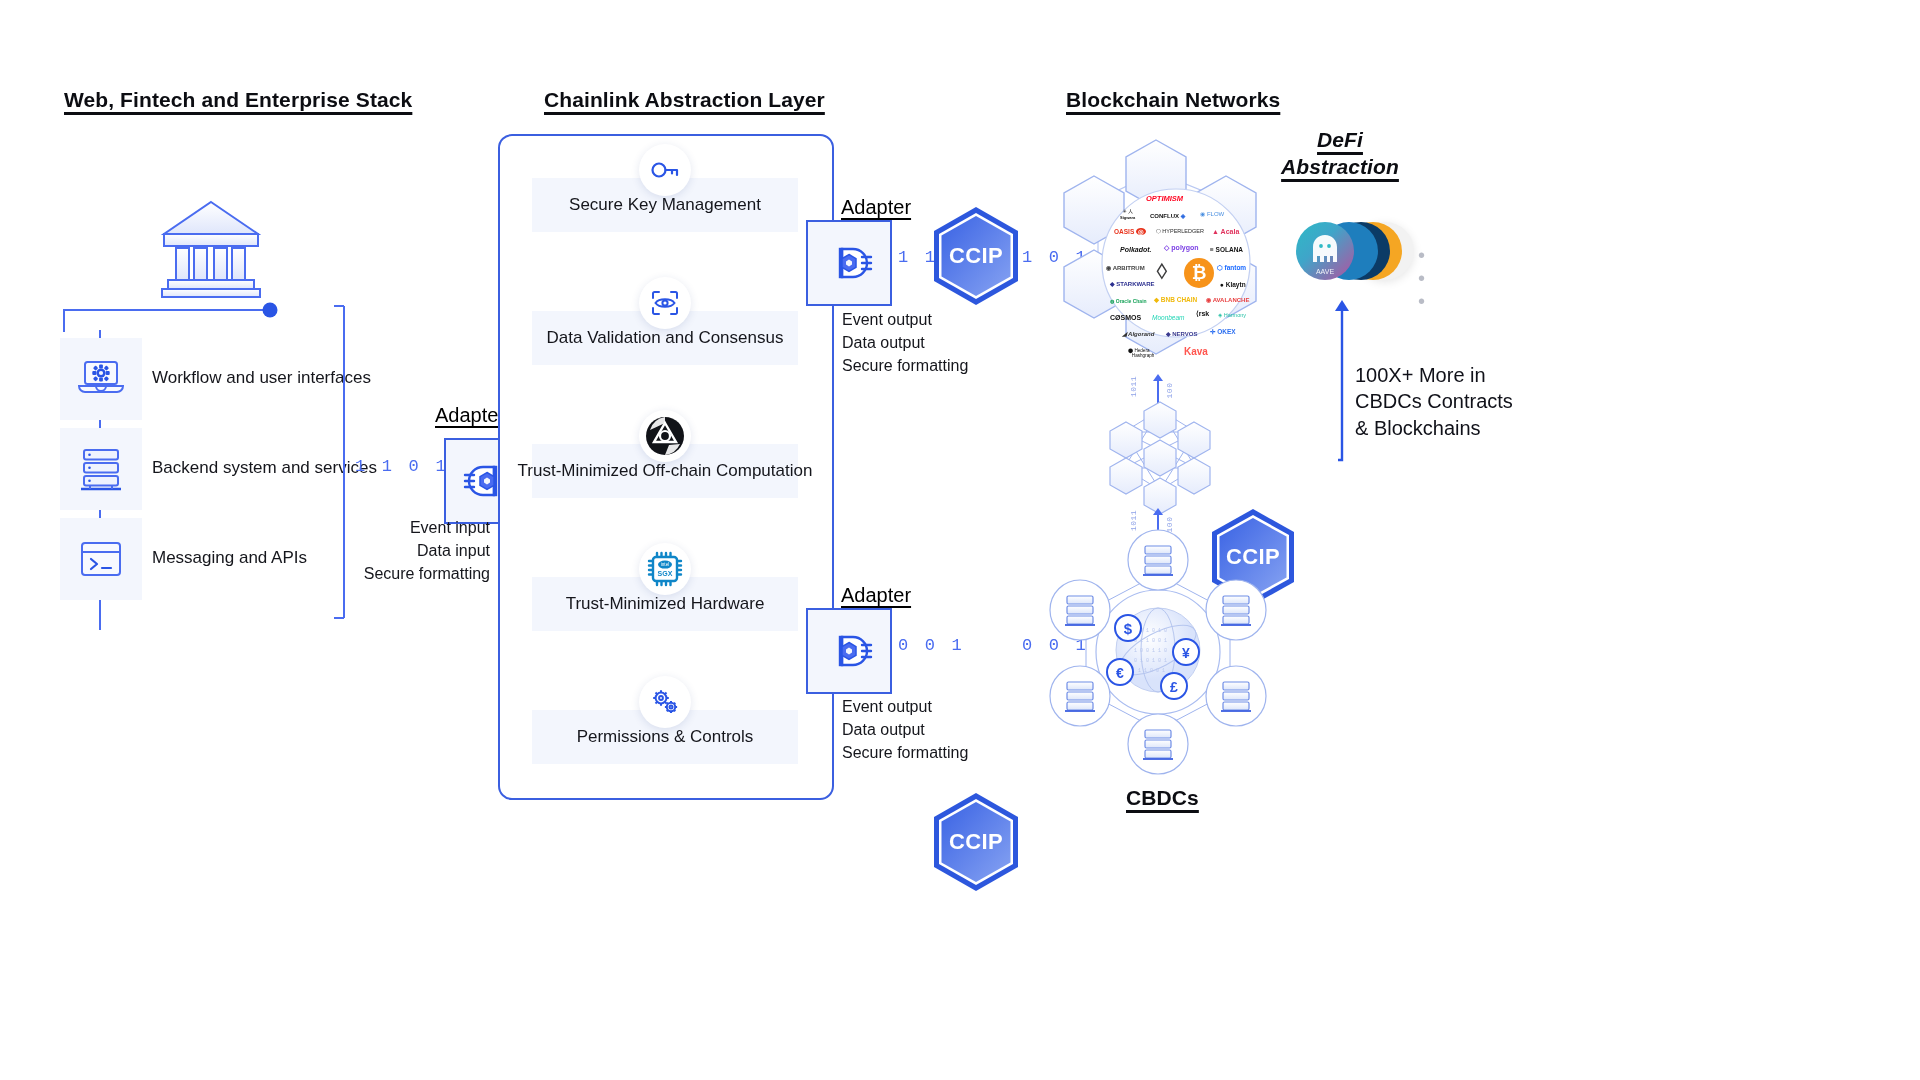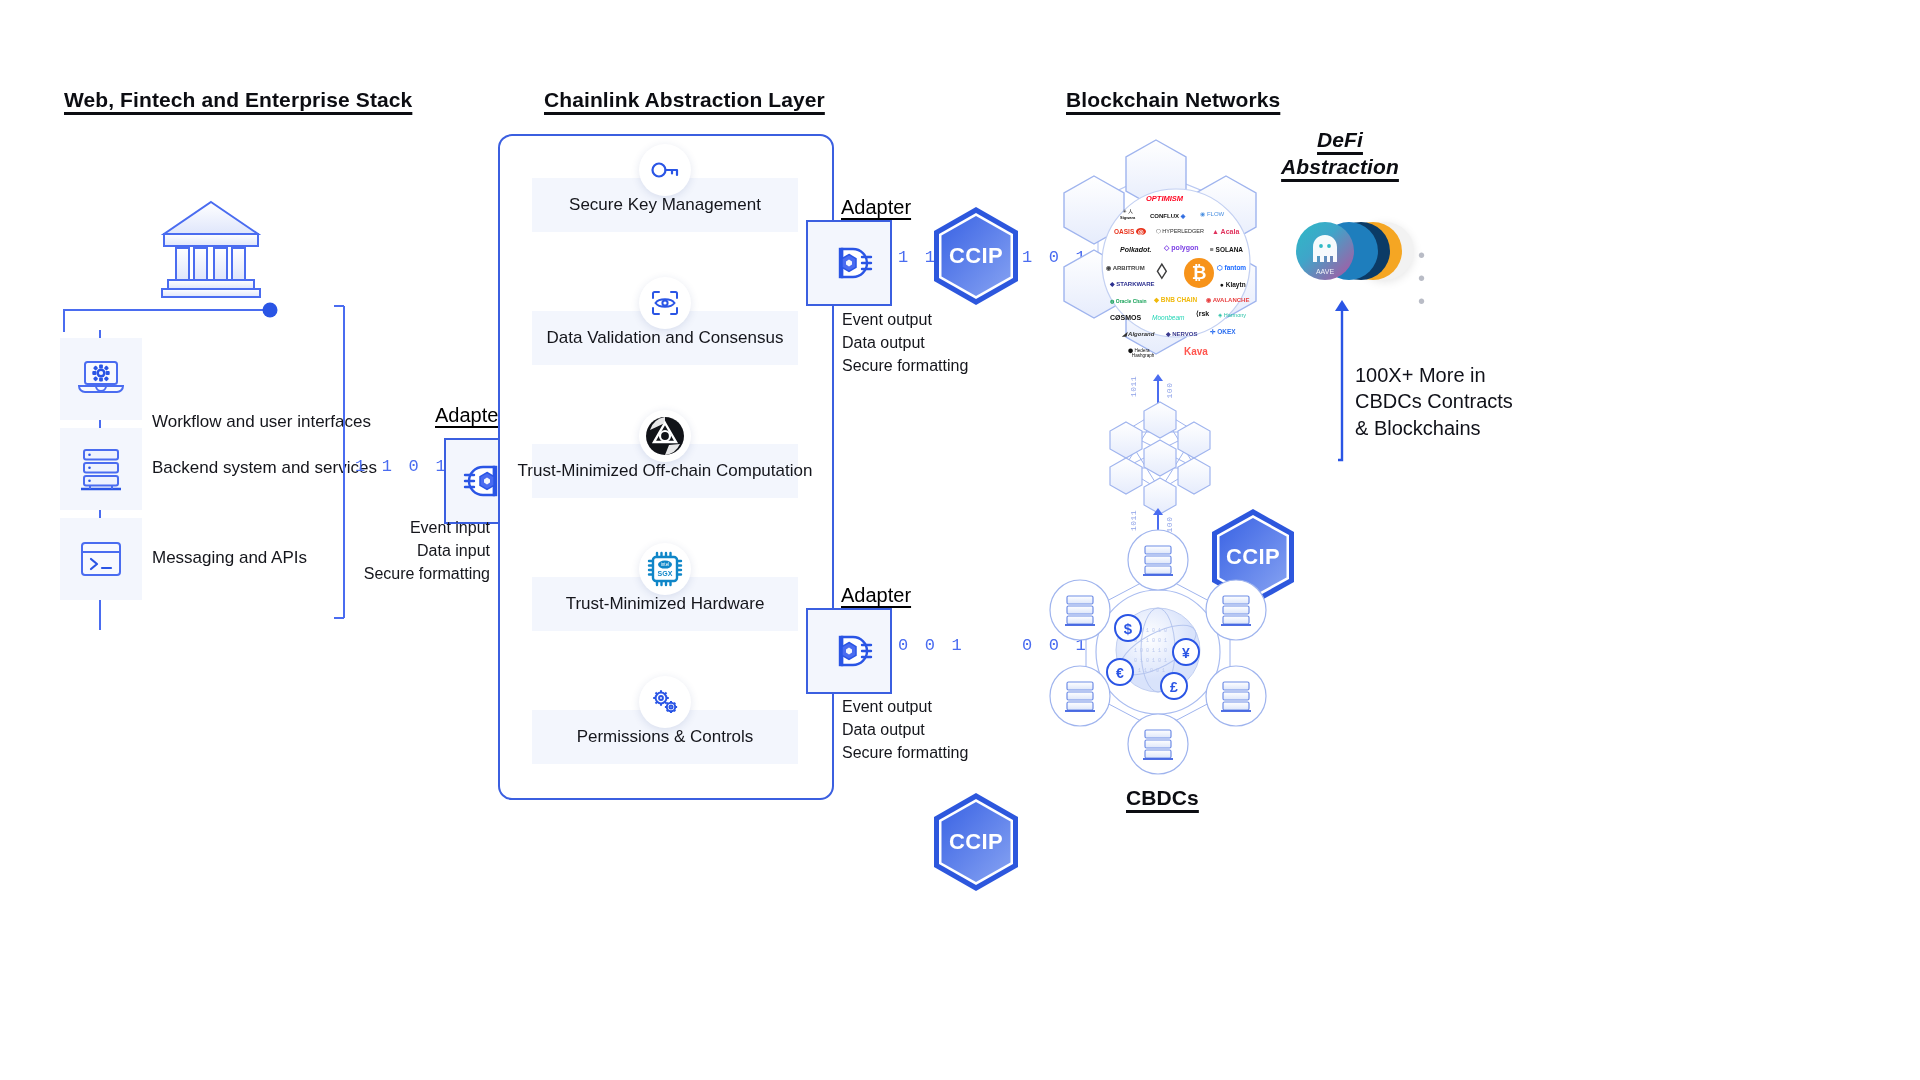--- a/index.html
+++ b/index.html
@@ -142,21 +142,21 @@
           <rect x="29.7" y="12.1" width="4" height="3.8" rx="1"></rect>
           <rect x="17.7" y="7.2" width="3.8" height="3.8" rx="1" transform="rotate(-45 19.6 9.1)"></rect>
           <rect x="28.5" y="17.9" width="3.8" height="3.8" rx="1" transform="rotate(-45 30.4 19.8)"></rect>
           <rect x="28.5" y="7.2" width="3.8" height="3.8" rx="1" transform="rotate(45 30.4 9.1)"></rect>
           <rect x="17.7" y="17.9" width="3.8" height="3.8" rx="1" transform="rotate(45 19.6 19.8)"></rect>
         </g>
         <circle cx="25" cy="14" r="2.1" fill="#f3f6fd"></circle>
       </svg>
     </span>
   </div>
-  <div class="abs tile-label" style="left:152px;top:368px;margin-top:44px;">Workflow and user interfaces</div>
+  <div class="abs tile-label" style="left:152px;top:368px;">Workflow and user interfaces</div>
 
   <div class="abs tile" style="left:60px;top:428px;">
     <span>
       <svg width="48" height="46" viewBox="0 0 48 46">
         <g fill="#eef2fe" stroke="#4a6cf0" stroke-width="2">
           <rect x="7" y="4" width="34" height="9.5" rx="2"></rect>
           <rect x="7" y="17" width="34" height="9.5" rx="2"></rect>
           <rect x="7" y="30" width="34" height="9.5" rx="2"></rect>
         </g>
         <g fill="#2a55e5">

